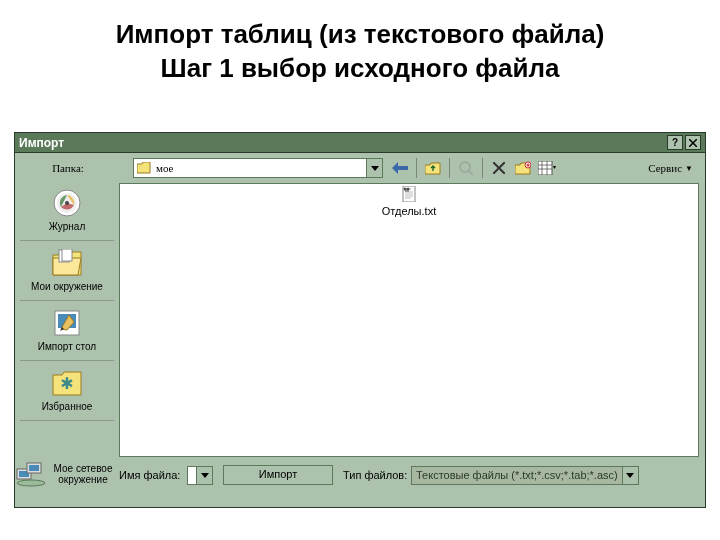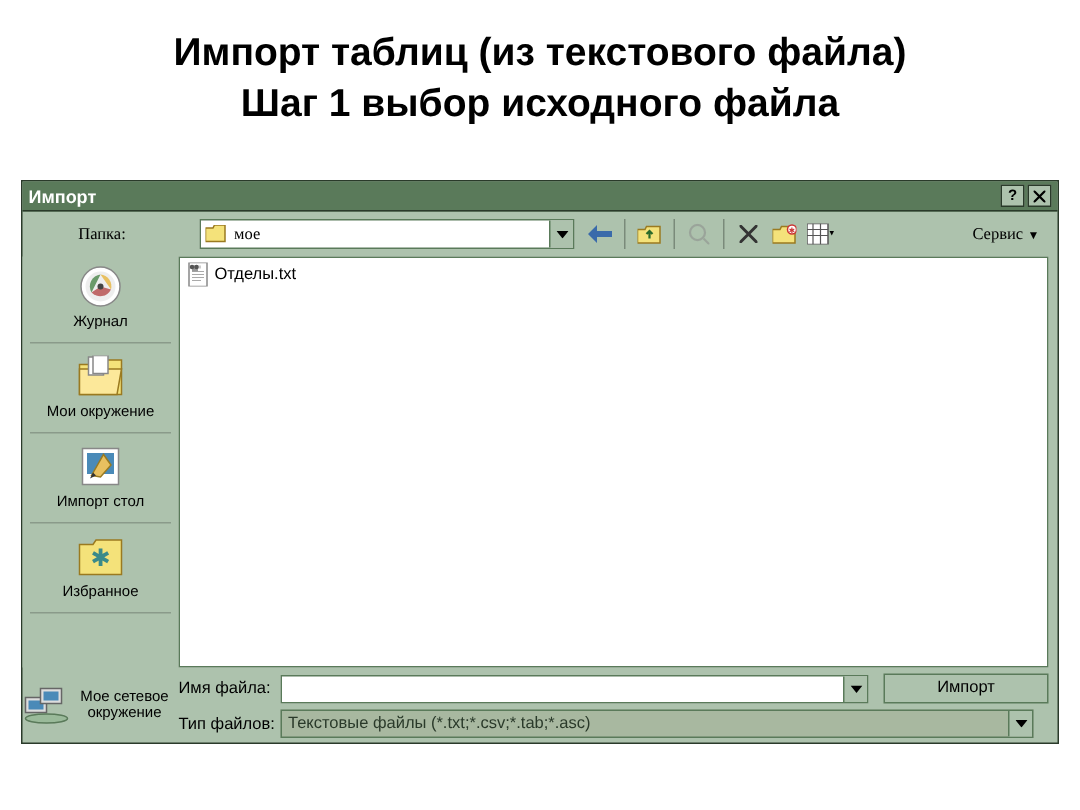--- a/index.html
+++ b/index.html
@@ -13,21 +13,21 @@
   .slide-title {
     text-align: center;
     font-size: 26px;
     font-weight: bold;
     margin-top: 18px;
     line-height: 1.3;
   }
   .dialog {
     position: absolute;
     left: 14px;
-    top: 120px;
+    top: 132px;
     width: 692px;
     height: 376px;
     background: #adc2ad;
     border: 1px solid #2a3a2a;
     font-size: 11px;
   }
   .titlebar {
     background: #5a7a5a;
     color: #fff;
     height: 20px;
@@ -134,20 +134,21 @@
     border: 1px solid #5a7a5a;
     margin-right: 6px;
     padding: 2px;
   }
   .file-item {
     display: flex;
     align-items: center;
     height: 18px;
     gap: 3px;
     padding: 0 2px;
+    flex-direction: column;
   }
   .file-item .fi-icon {
     width: 16px; height: 16px;
     display: flex; align-items: center; justify-content: center;
   }
   .bottom-label { width: 68px; }
   .bottom-combo {
     flex: 1;
     display: flex;
     height: 19px;
@@ -181,21 +182,21 @@
     display:flex;
     flex-direction: row;
     align-items: center;
     justify-content: center;
     text-align: center;
   }
   .bottom-sidebar .icon { width:32px;height:30px;margin:0 auto;display:flex;align-items:center;justify-content:center; }
   .bottom-right {
     flex:1;
     display:flex;
-    flex-direction: column;
+    flex-direction: row;
     gap: 4px;
     padding-top: 2px;
   }
   .br-row {
     display: flex;
     align-items: center;
     padding-right: 6px;
   }
   svg { display: block; }
 </style>

